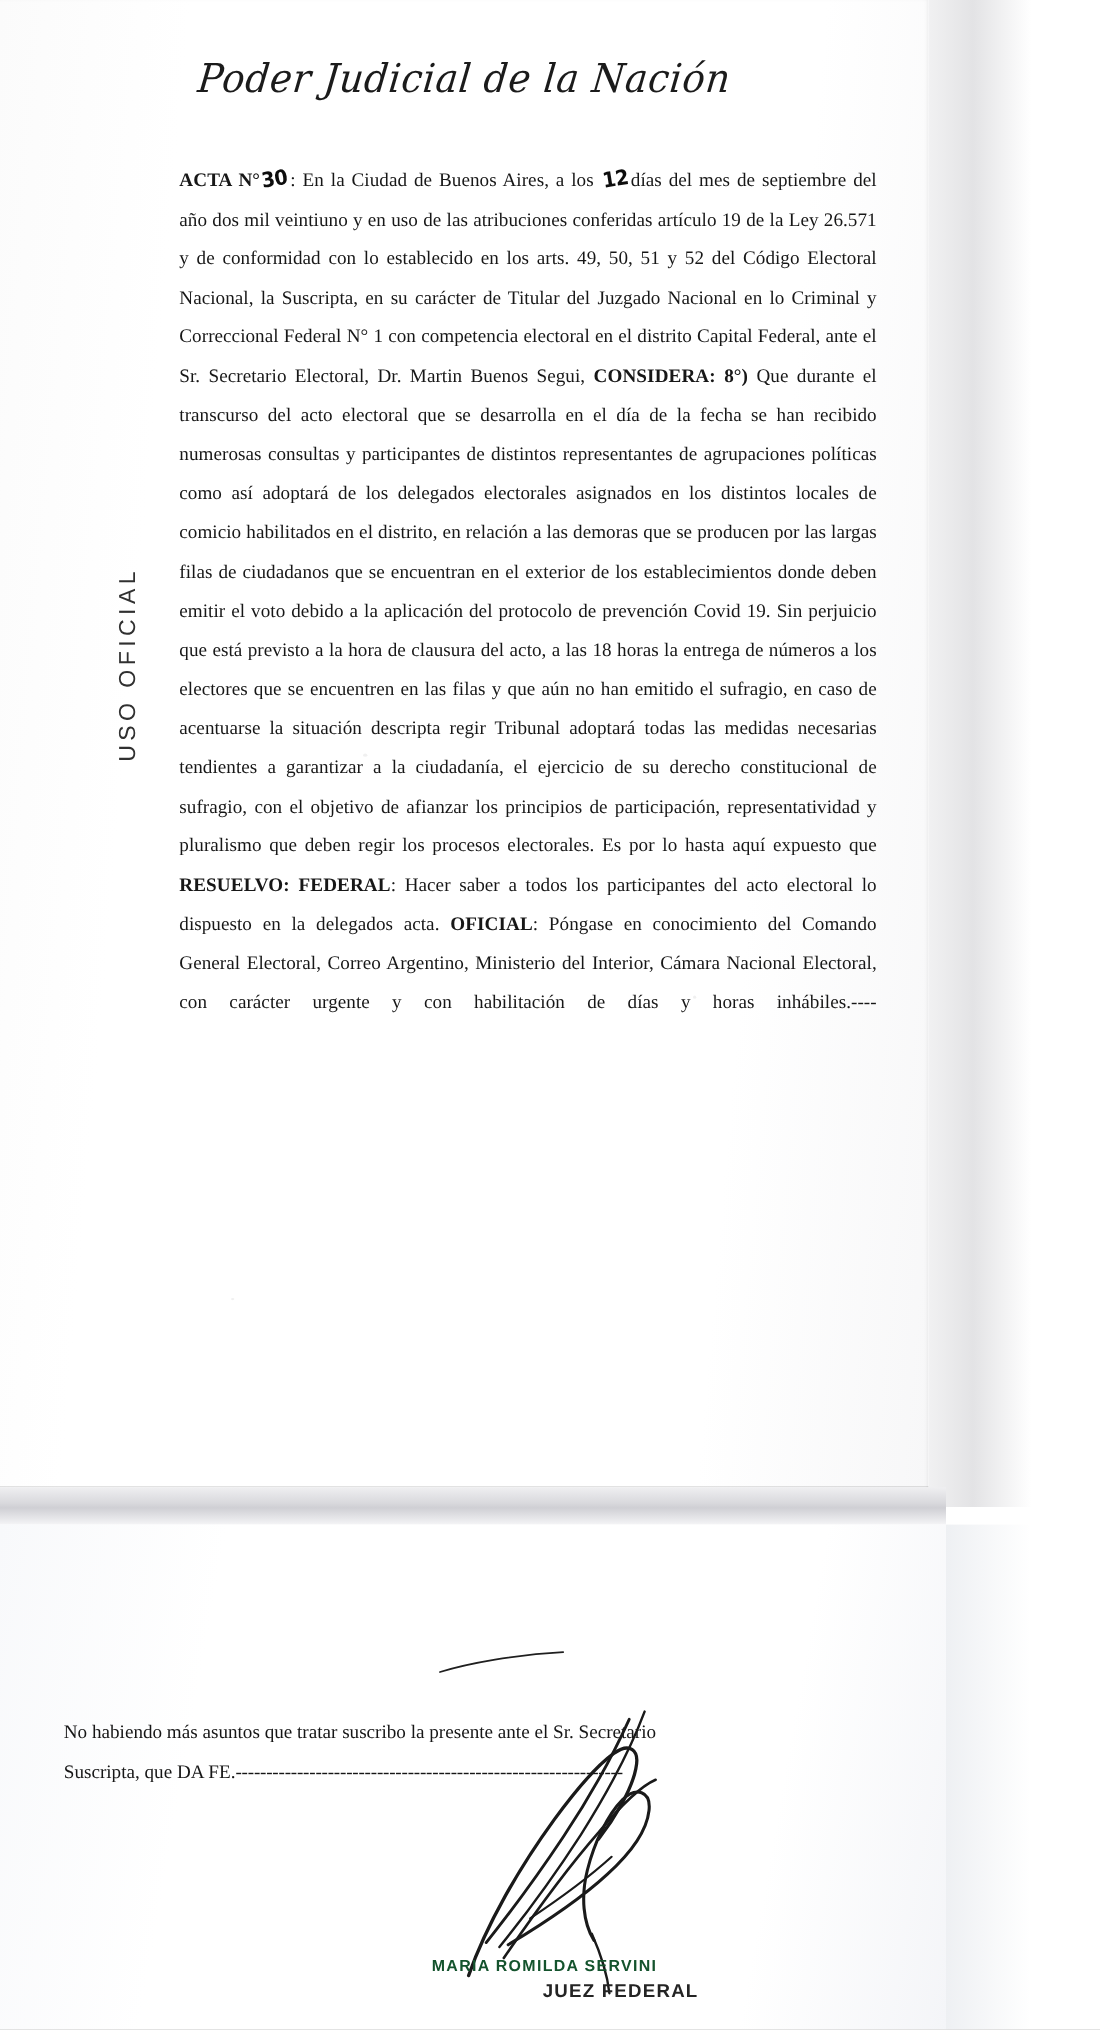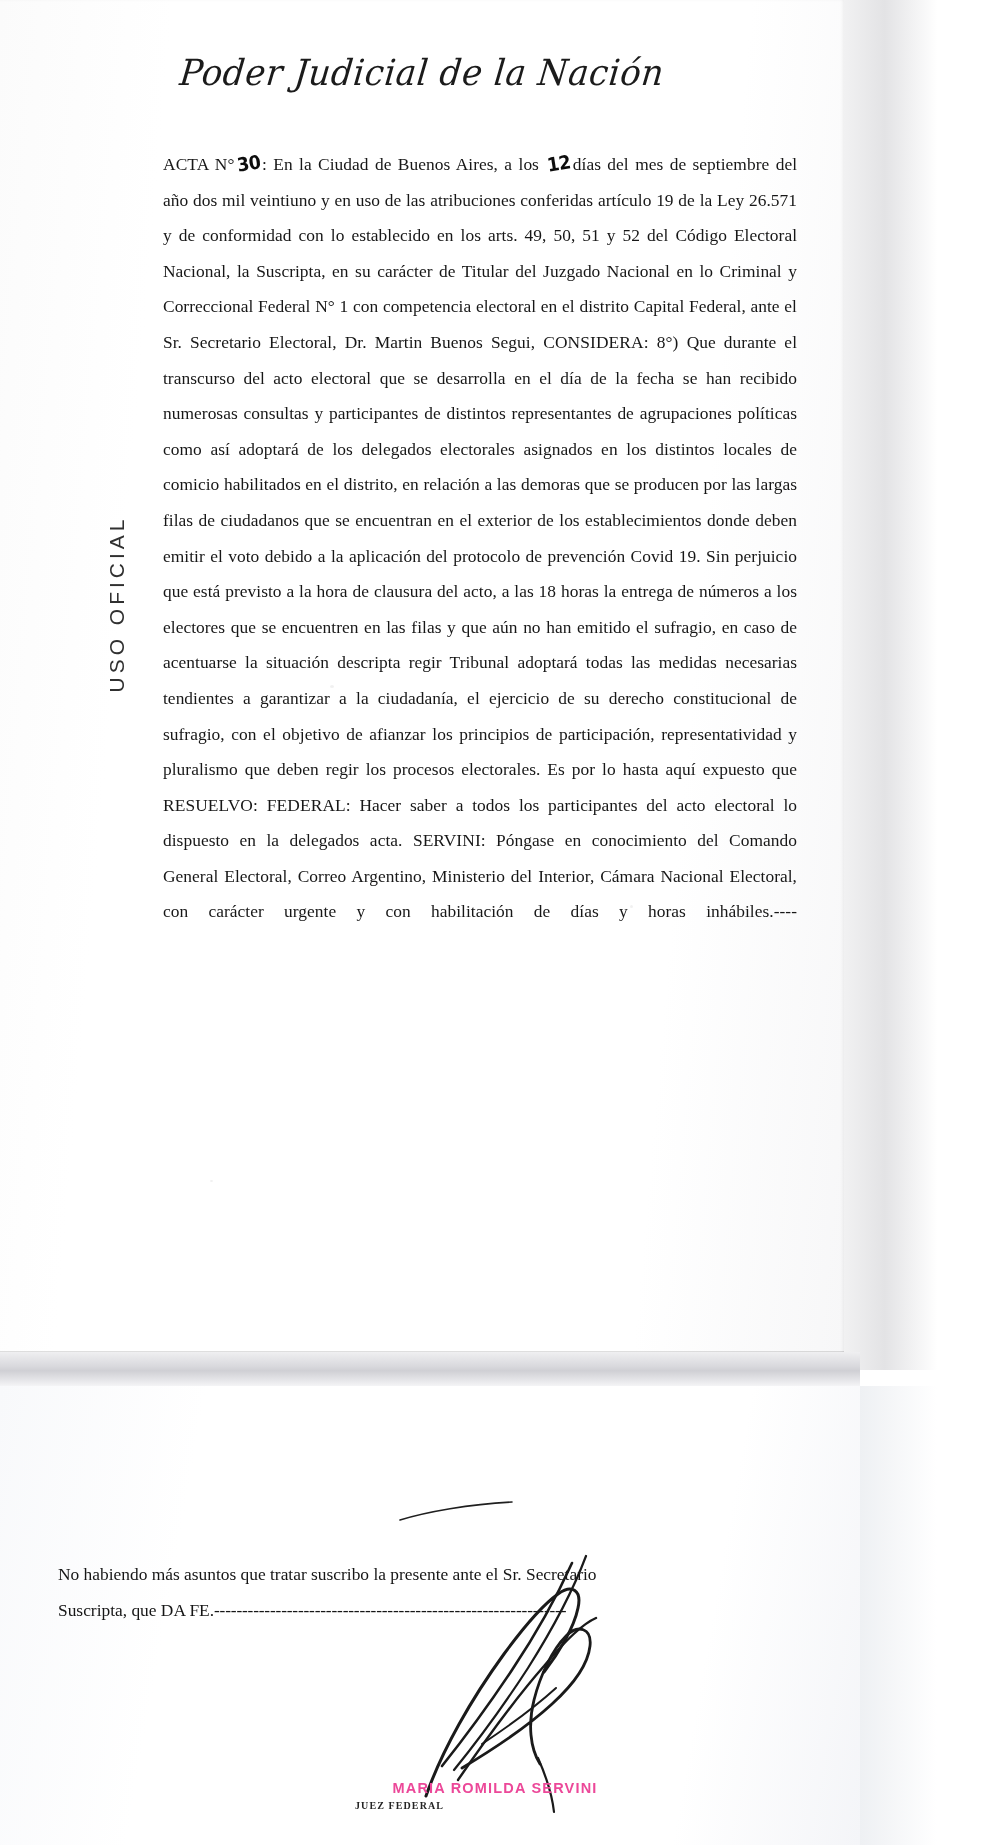--- a/index.html
+++ b/index.html
@@ -85,21 +85,21 @@
     width:634px;
     text-align: justify;
     text-align-last: justify;
     font-size: 17.4px;
     line-height: 35.6px;
     color:#171717;
     letter-spacing: .04px;
     word-spacing: .2px;
   }
   .body-block .last-line { text-align-last: left; }
-  b.strong { font-weight: 400; letter-spacing: .1px; }
+  b.strong { font-weight: 700; letter-spacing: .1px; }
 
   
   .hand {
     font-family: "DejaVu Sans", sans-serif;
     font-weight: 700;
     font-size: 19px;
     color:#0d0d0d;
     display:inline-block;
     transform: rotate(-9deg) scaleX(.92);
     letter-spacing:-.5px;
@@ -127,30 +127,30 @@
   }
   .sig-name {
     position:absolute;
     left:355px; top:1780px;
     width:280px;
     text-align:center;
     font-family:"Liberation Sans","DejaVu Sans",sans-serif;
     font-weight:700;
     font-size:14.5px;
     letter-spacing:1.2px;
-    color:#ec4899;
+    color:#14532d;
   }
   .sig-title {
     position:absolute;
     left:355px; top:1800px;
     width:280px;
-    text-align:left;
-    font-family:Liberation Serif, serif;
+    text-align:right;
+    font-family:Liberation Sans, sans-serif;
     font-weight:700;
-    font-size:10px;
+    font-size:17px;
     letter-spacing:1.1px;
     color:#242424;
   }
   .speck {
     position:absolute;
     background:rgba(0,0,0,.06);
     border-radius:50%;
   }
 </style>
 </head>
@@ -194,21 +194,21 @@
     <span>previsto a la hora de clausura del acto, a las 18 horas la entrega de números a</span>
     <span>los electores que se encuentren en las filas y que aún no han emitido el sufragio,</span>
     <span>en caso de acentuarse la situación descripta regir Tribunal adoptará todas las</span>
     <span>medidas necesarias tendientes a garantizar a la ciudadanía, el ejercicio de su</span>
     <span>derecho constitucional de sufragio, con el objetivo de afianzar los principios de</span>
     <span>participación, representatividad y pluralismo que deben regir los procesos</span>
     <span>electorales. Es por lo hasta aquí expuesto que</span>
     <b class="strong">RESUELVO: FEDERAL</b><span>:</span>
     <span>Hacer saber a todos los participantes del acto electoral lo dispuesto en la</span>
     <span>delegados acta.</span>
-    <b class="strong">SERVINI</b><span>: Póngase en conocimiento del Comando General</span>
+    <b class="strong">OFICIAL</b><span>: Póngase en conocimiento del Comando General</span>
     <span>Electoral, Correo Argentino, Ministerio del Interior, Cámara Nacional</span>
     <span class="last-line">Electoral, con carácter urgente y con habilitación de días y horas inhábiles.----</span>
   </div>
 
   <div class="closing">
     <div>No habiendo más asuntos que tratar suscribo la presente ante el Sr. Secretario</div>
     <div><span>Suscripta, que DA FE.</span><span class="dashes">---------------------------------------------------------------</span></div>
   </div>
 
   <div class="sig-wrap">

